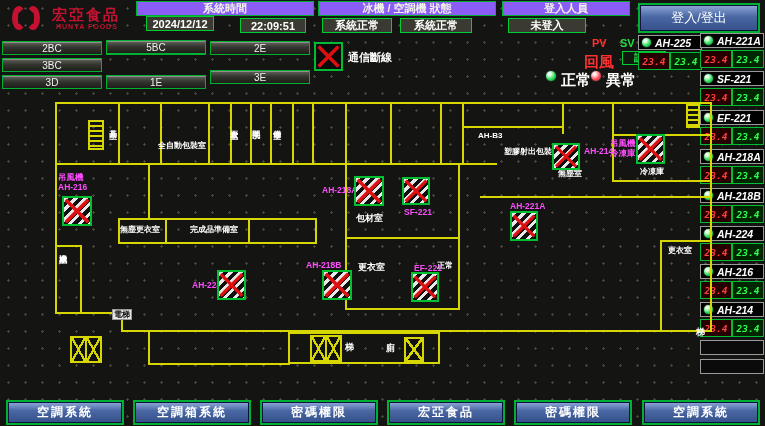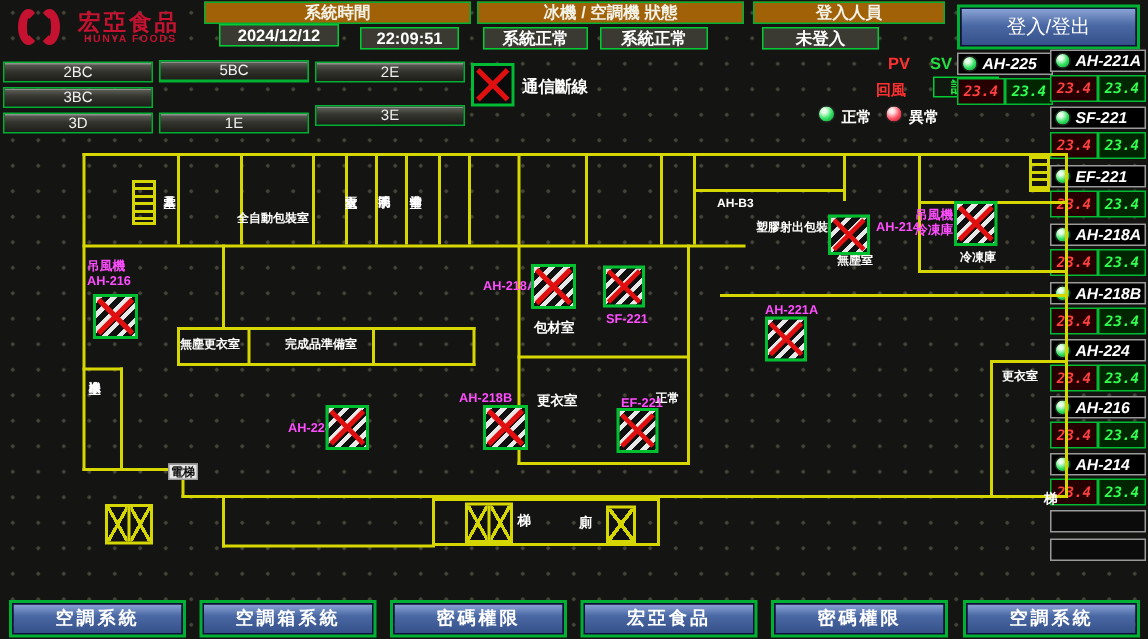--- a/index.html
+++ b/index.html
@@ -5,34 +5,34 @@
   html,body{margin:0;padding:0}
   body{
     width:765px;height:426px;position:relative;overflow:hidden;
     background-color:#141412;
     background-image:radial-gradient(circle,#45453a 1px,transparent 1.4px);
     background-size:17px 17px;
     font-family:"Liberation Sans",sans-serif;color:#fff;
   }
   .abs{position:absolute}
   
-  .hbox{position:absolute;border:1px solid #00b033;background:#a16207;display:flex;align-items:center;justify-content:center;font-size:11px;font-weight:bold;color:#f2f2e8;box-sizing:border-box}
+  .hbox{position:absolute;border:1px solid #00b033;background:#8b5cf6;display:flex;align-items:center;justify-content:center;font-size:11px;font-weight:bold;color:#f2f2e8;box-sizing:border-box}
   .hval{position:absolute;border:1px solid #00cc33;background:#3a3a32;display:flex;align-items:center;justify-content:center;font-size:11px;font-weight:bold;color:#fff;box-sizing:border-box}
   .logo-arc{position:absolute;width:14px;height:24px;border:6px solid #c41230;border-radius:50%;box-sizing:border-box}
   .logo-title{position:absolute;color:#c41230;font-size:15px;font-weight:bold;letter-spacing:2px;white-space:nowrap}
   .logo-sub{position:absolute;color:#c41230;font-size:7px;font-weight:bold;letter-spacing:1px;white-space:nowrap}
   .loginbtn{position:absolute;background:linear-gradient(#8aa3d4,#4a68a4 45%,#36518a);border:1px solid #101040;outline:2px solid #00b033;color:#fff;font-weight:normal;font-size:13px;display:flex;align-items:center;justify-content:center;font-family:inherit;cursor:pointer}
   
   .fbtn{position:absolute;width:100px;height:14px;background:linear-gradient(#64645e,#35352f 45%,#1d1d19);border:1px solid #00b033;box-shadow:inset 0 1px 0 rgba(255,255,255,.3);color:#f0f0f0;font-size:10px;display:flex;align-items:center;justify-content:center;font-family:inherit;cursor:pointer;box-sizing:border-box;padding:0}
   
   .commx{position:absolute;border:2px solid #00bb33;background:#0b0b0b;box-sizing:border-box}
   .lamp{display:inline-block;width:12px;height:12px;border-radius:50%;border:1px solid #222;box-sizing:border-box;flex:none}
   .lamp.g{background:radial-gradient(circle at 35% 30%,#eaffea 15%,#2fe060 55%,#0a8a30)}
   .lamp.r{background:radial-gradient(circle at 35% 30%,#ffecec 15%,#ff5060 55%,#a01020)}
-  .ltext{position:absolute;font-size:10px;font-weight:bold}
+  .ltext{position:absolute;font-size:15px;font-weight:bold}
   .pvhead{position:absolute;font-size:11px;font-weight:bold;color:#ff3030}
   .svhead{position:absolute;font-size:11px;font-weight:bold;color:#22e043}
   .setbox{position:absolute;border:1px solid #00cc33;color:#22e043;font-size:10px;font-weight:bold;display:flex;align-items:center;justify-content:center;background:#101810;box-sizing:border-box}
   
   .pu-n{position:absolute;width:64px;height:15px;background:#000;border:1px solid #9a9a9a;display:flex;align-items:center;gap:3px;padding-left:2px;font-size:10.5px;font-weight:bold;font-style:italic;color:#fff;box-sizing:border-box;cursor:pointer}
   .pu-n .lamp{width:11px;height:11px}
   .pu-v{position:absolute;width:64px;height:18px;display:flex;gap:0}
   .pvv,.svv{flex:1;border:1px solid #00bb33;display:flex;align-items:center;justify-content:center;font:bold italic 9.5px "DejaVu Sans Mono",monospace;box-sizing:border-box}
   .pvv{background:#260000;color:#ff4040}
   .svv{background:#002600;color:#30ff50}
@@ -57,21 +57,21 @@
 
 <div>
   <div>
     <span class="logo-arc" style="left:12px;top:6px;border-right-color:transparent"></span>
     <span class="logo-arc" style="left:26px;top:6px;border-left-color:transparent"></span>
     <span class="logo-title" style="left:52px;top:6px">宏亞食品</span>
     <span class="logo-sub" style="left:56px;top:23px">HUNYA FOODS</span>
   </div>
 
   <div class="hbox" style="left:136px;top:1px;width:178px;height:15px">系統時間</div>
-  <div class="hval" style="left:146px;top:16px;width:80px;height:15px">2024/12/12</div>
+  <div class="hval" style="left:146px;top:16px;width:68px;height:15px">2024/12/12</div>
   <div class="hval" style="left:240px;top:18px;width:66px;height:15px">22:09:51</div>
 
   <div class="hbox" style="left:318px;top:1px;width:178px;height:15px">冰機 / 空調機 狀態</div>
   <div class="hval" style="left:322px;top:18px;width:70px;height:15px">系統正常</div>
   <div class="hval" style="left:400px;top:18px;width:72px;height:15px">系統正常</div>
 
   <div class="hbox" style="left:502px;top:1px;width:128px;height:15px">登入人員</div>
   <div class="hval" style="left:508px;top:18px;width:78px;height:15px">未登入</div>
   <button class="loginbtn" style="left:640px;top:5px;width:118px;height:26px">登入/登出</button>
 </div>

